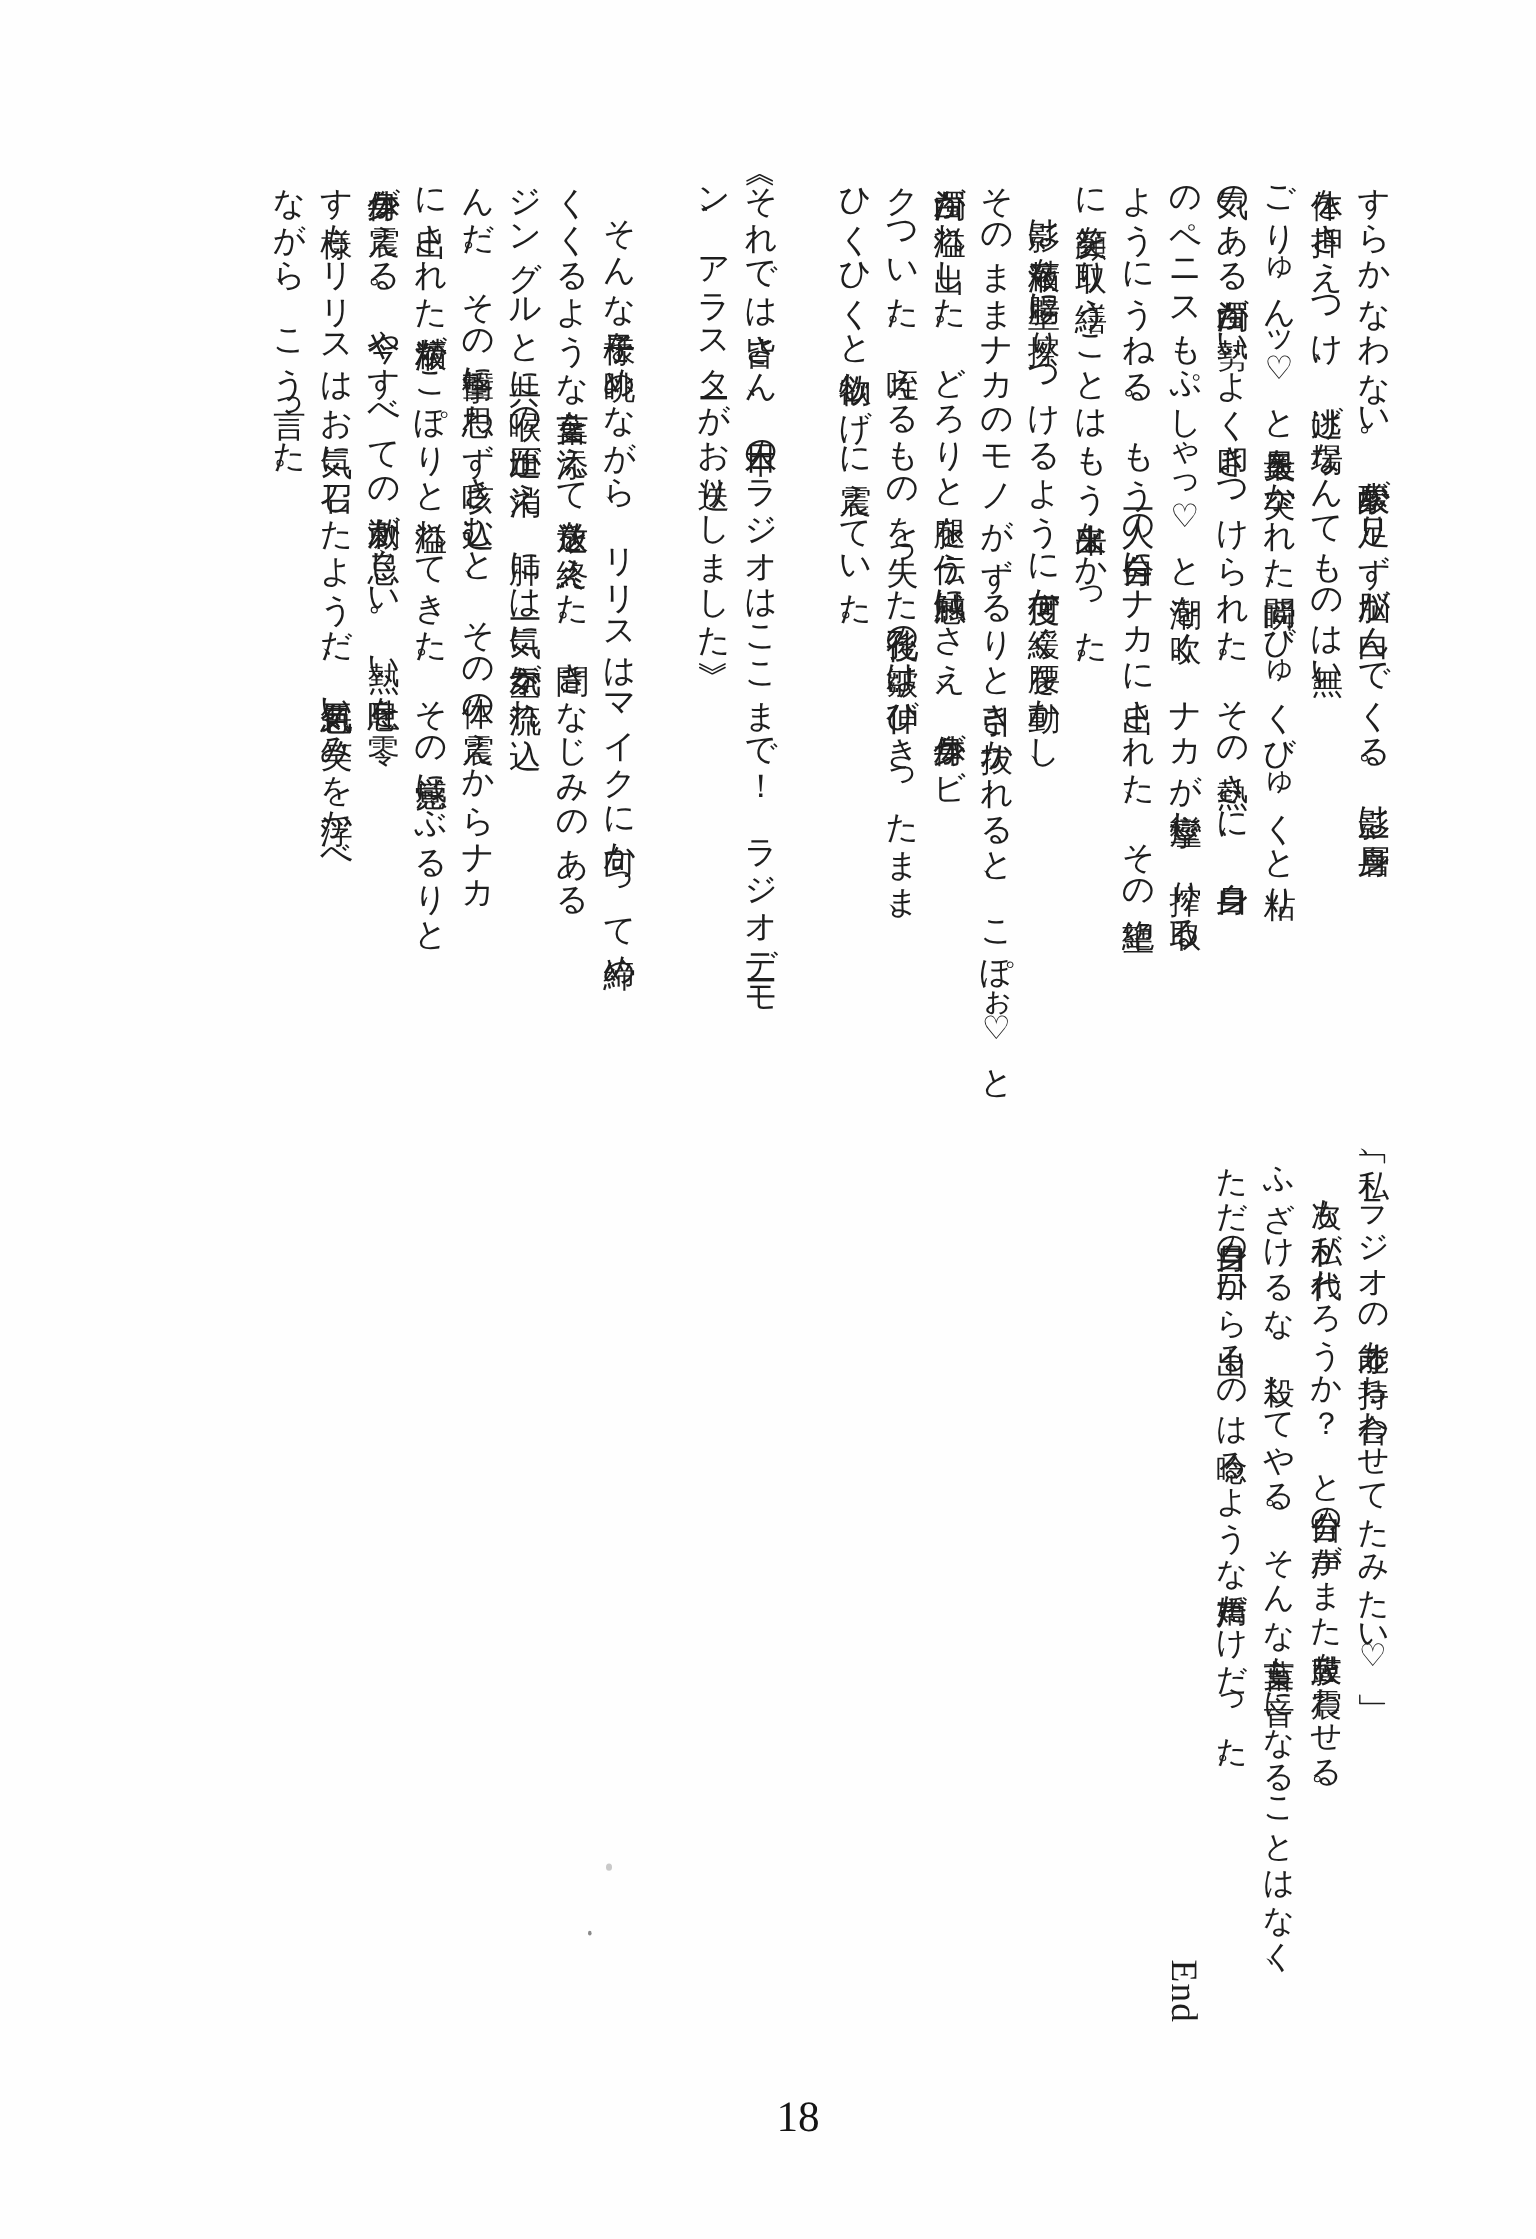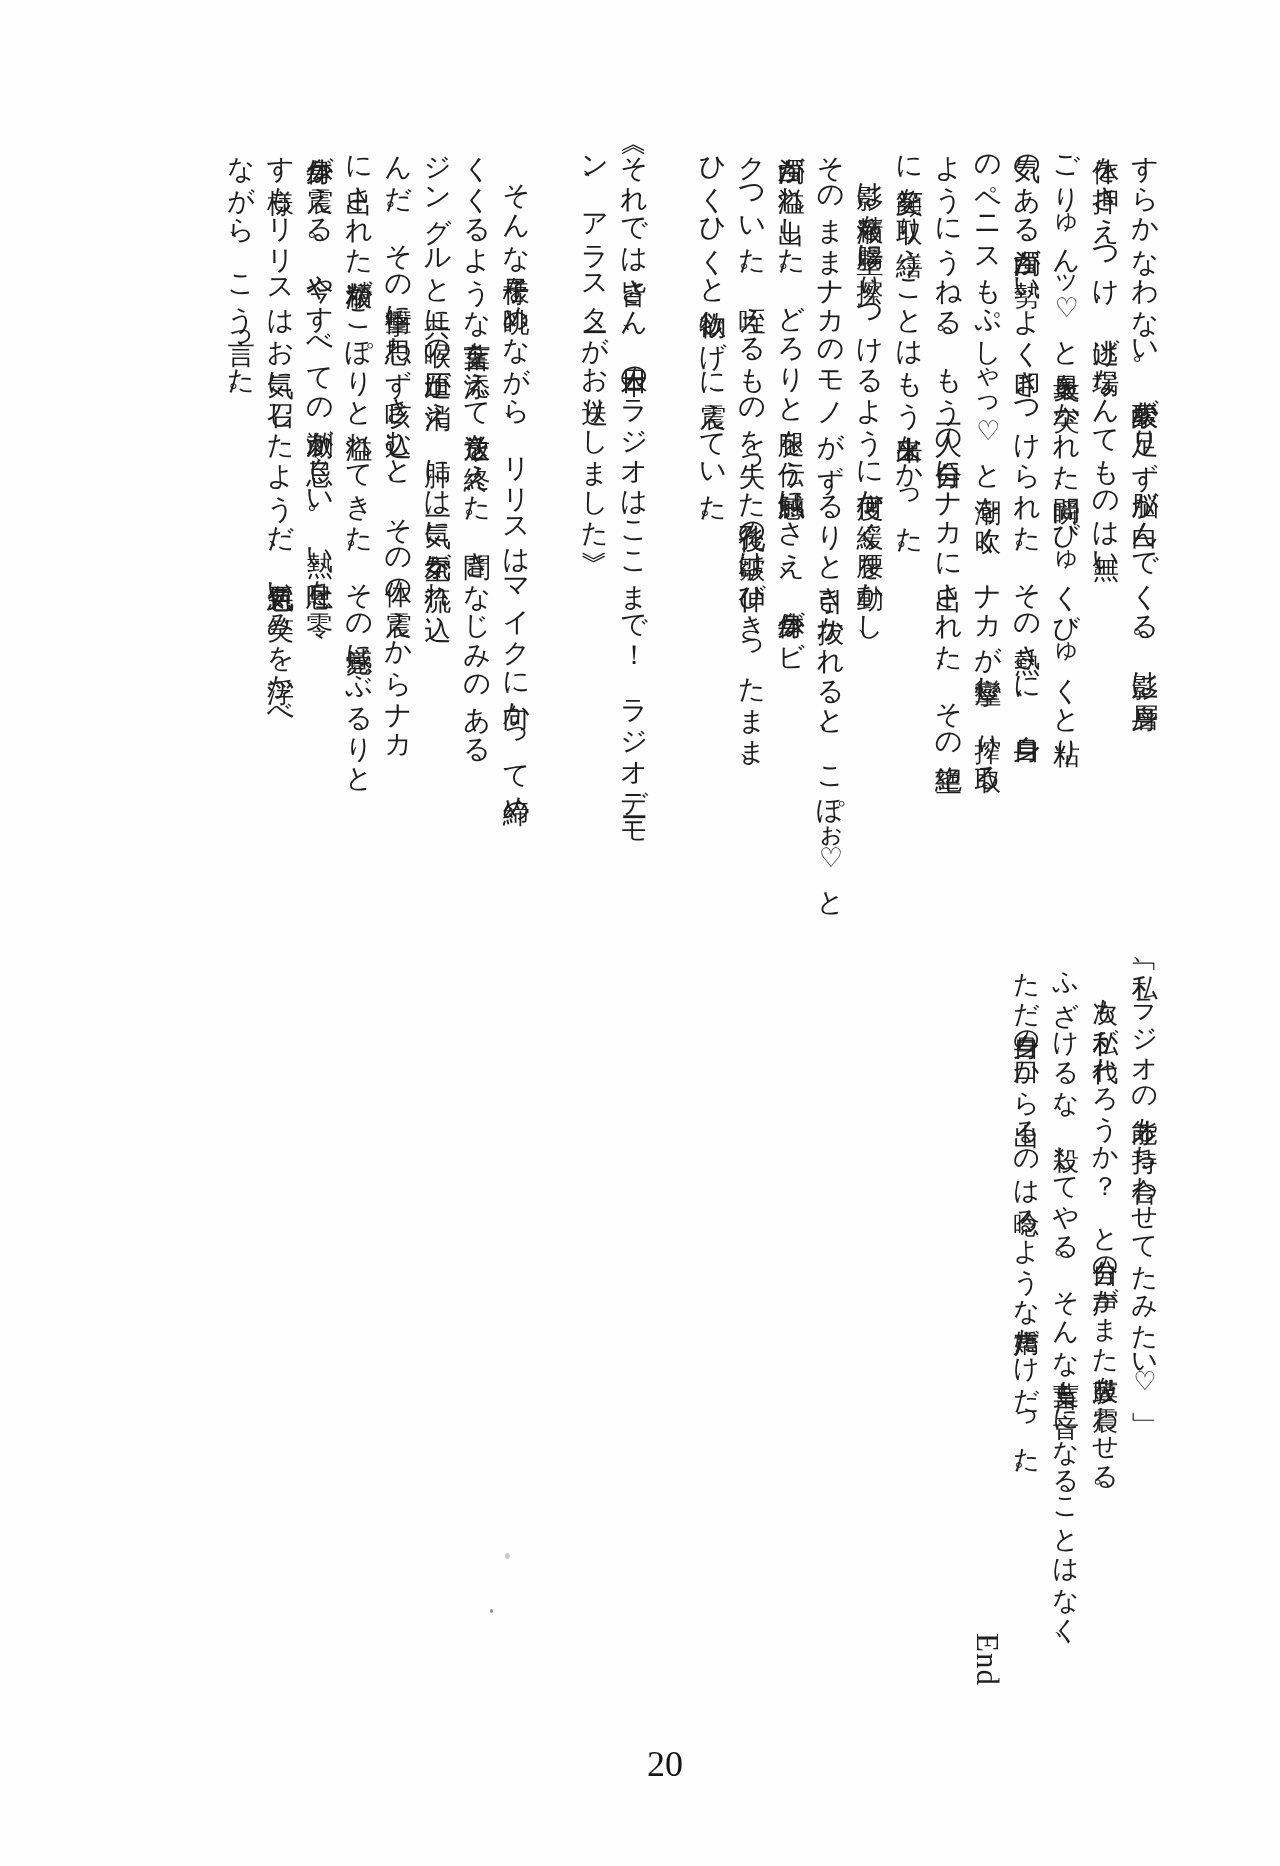--- a/index.html
+++ b/index.html
@@ -102,18 +102,18 @@
   </div>
 
   <div class="vblock closing-block">
     <p>「私、ラジオの才能も持ち合わせてたみたい♡」</p>
     <p>　次も私が代わろうか？　と自分の声がまた鼓膜を震わせる。</p>
     <p>ふざけるな、殺してやる。そんな言葉も音になることはなく、</p>
     <p>ただ自身の口から出るのは唸るような嬌声だけだった。</p>
     <p class="end-line">End</p>
   </div>
 
-  <div class="page-number">20</div>
+  <div class="page-number">18</div>
 
   <i class="speck speck-1"></i>
   <i class="speck speck-2"></i>
 
 </div>
 
 </body></html>

